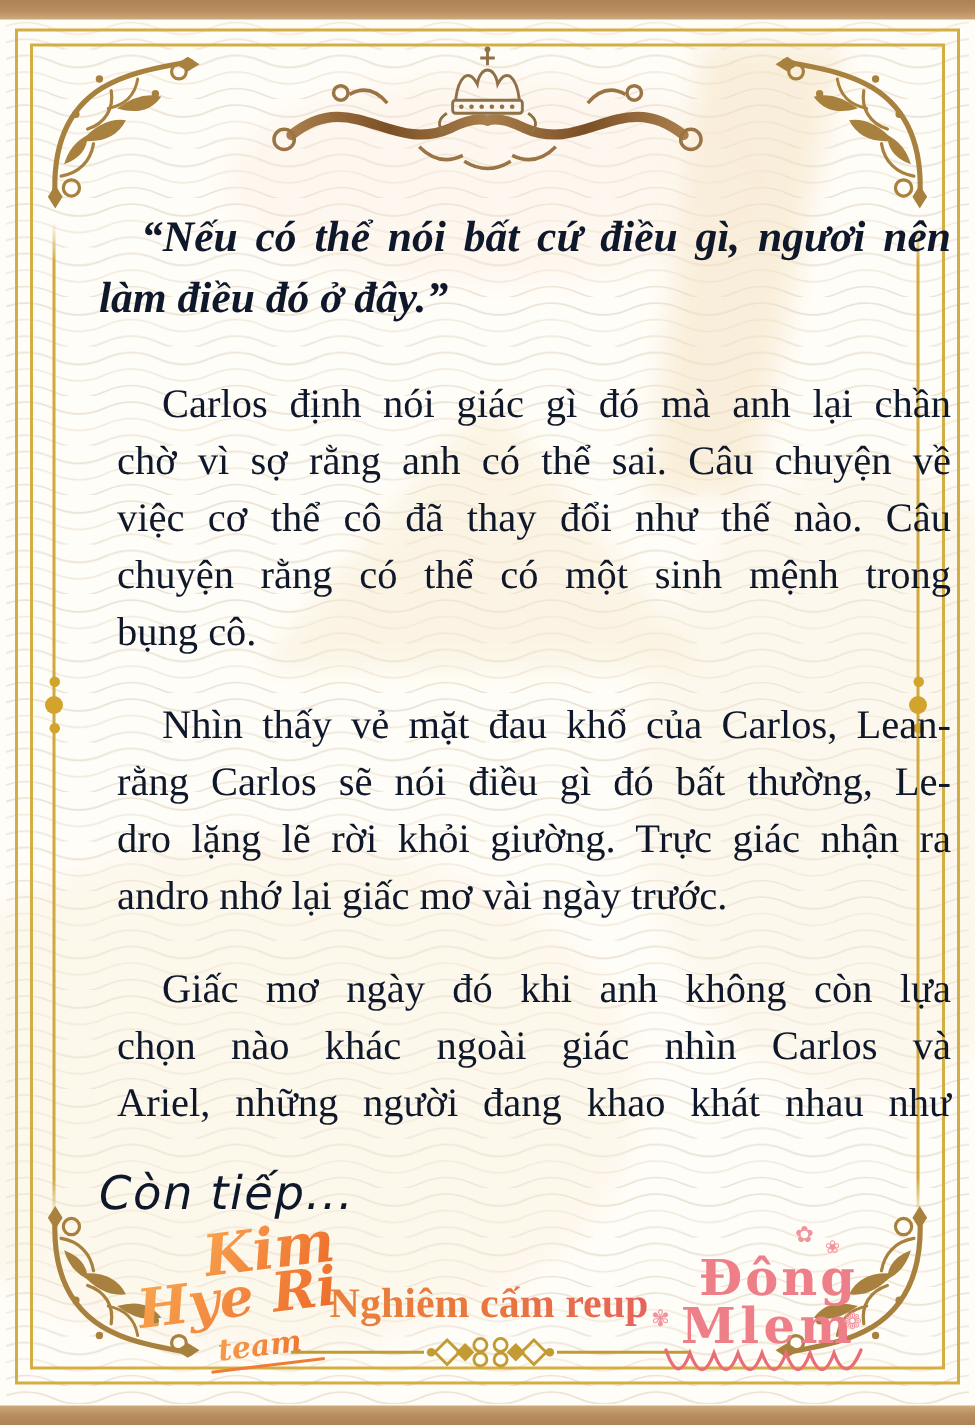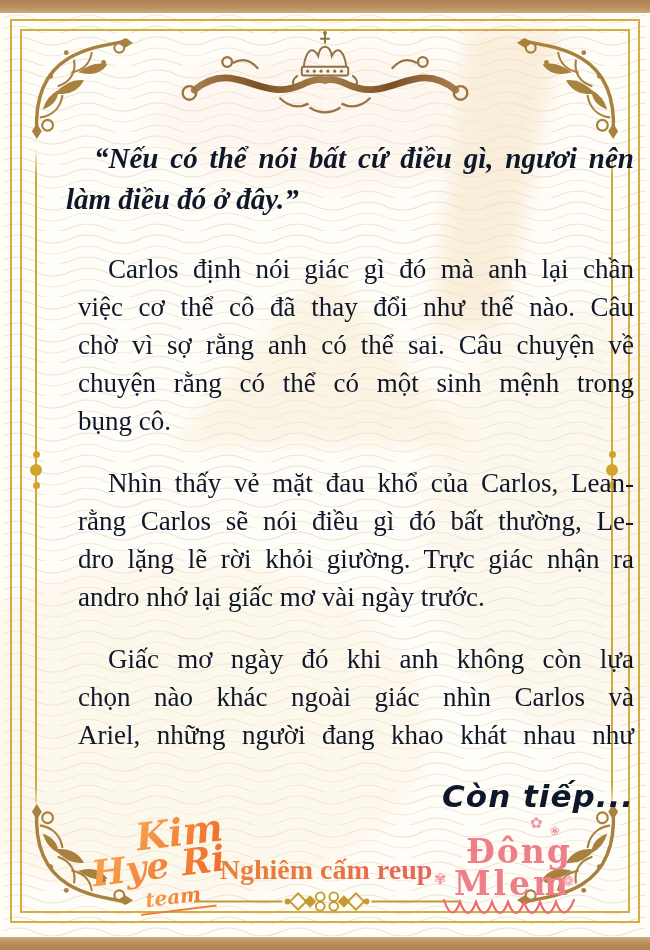--- a/index.html
+++ b/index.html
@@ -44,21 +44,21 @@
   
   .content{position:absolute;left:46px;top:138px;width:568px;z-index:5;color:#0f172a;margin-left:20px;}
   .quote{font-weight:bold;font-style:italic;font-size:29px;line-height:41px;margin:0 0 30px 0;}
   .quote .ln.first{padding-left:28px;}
   .para{font-size:27px;line-height:38px;margin:0 0 24px 12px;width:556px;}
   .ln{text-align:justify;text-align-last:justify;}
   .ln.first{padding-left:30px;}
   .ln.last{text-align-last:left;}
   .continuation{
     font-family:"DejaVu Sans","Liberation Sans",sans-serif;
-    font-style:italic;font-weight:700;font-size:31px;text-align:right;margin-top:4px;
+    font-style:italic;font-weight:400;font-size:31px;text-align:left;margin-top:4px;
     letter-spacing:1px;
   }
 
   
   .kim-logo{position:absolute;left:92px;top:816px;width:140px;height:112px;z-index:6;
     transform:rotate(-7deg);
     font-family:"DejaVu Serif","Liberation Serif",serif;font-style:italic;font-weight:bold;}
   .kim-logo span{position:absolute;
     background:linear-gradient(135deg,#f7a14e 10%,#ee6f2d 90%);
     -webkit-background-clip:text;background-clip:text;color:transparent;}
@@ -232,22 +232,22 @@
   </div>
 
   <main class="content">
     <div class="quote">
       <div class="ln first">“Nếu có thể nói bất cứ điều gì, ngươi nên</div>
       <div class="ln last">làm điều đó ở đây.”</div>
     </div>
 
     <div class="para">
       <div class="ln first">Carlos định nói giác gì đó mà anh lại chần</div>
+      <div class="ln">chờ vì sợ rằng anh có thể sai. Câu chuyện về</div>
       <div class="ln">việc cơ thể cô đã thay đổi như thế nào. Câu</div>
-      <div class="ln">chờ vì sợ rằng anh có thể sai. Câu chuyện về</div>
       <div class="ln">chuyện rằng có thể có một sinh mệnh trong</div>
       <div class="ln last">bụng cô.</div>
     </div>
 
     <div class="para">
       <div class="ln first">Nhìn thấy vẻ mặt đau khổ của Carlos, Lean-</div>
       <div class="ln">rằng Carlos sẽ nói điều gì đó bất thường, Le-</div>
       <div class="ln">dro lặng lẽ rời khỏi giường. Trực giác nhận ra</div>
       <div class="ln last">andro nhớ lại giấc mơ vài ngày trước.</div>
     </div>

